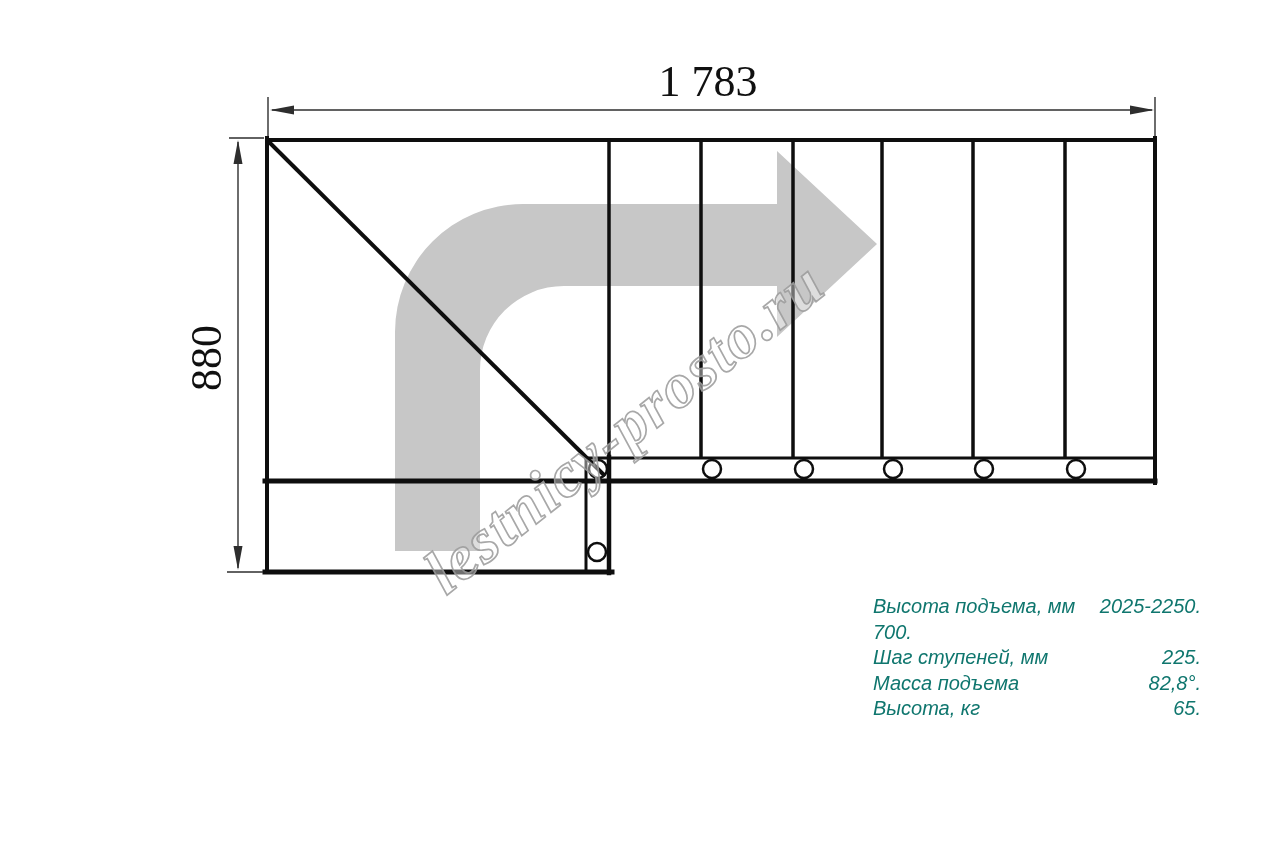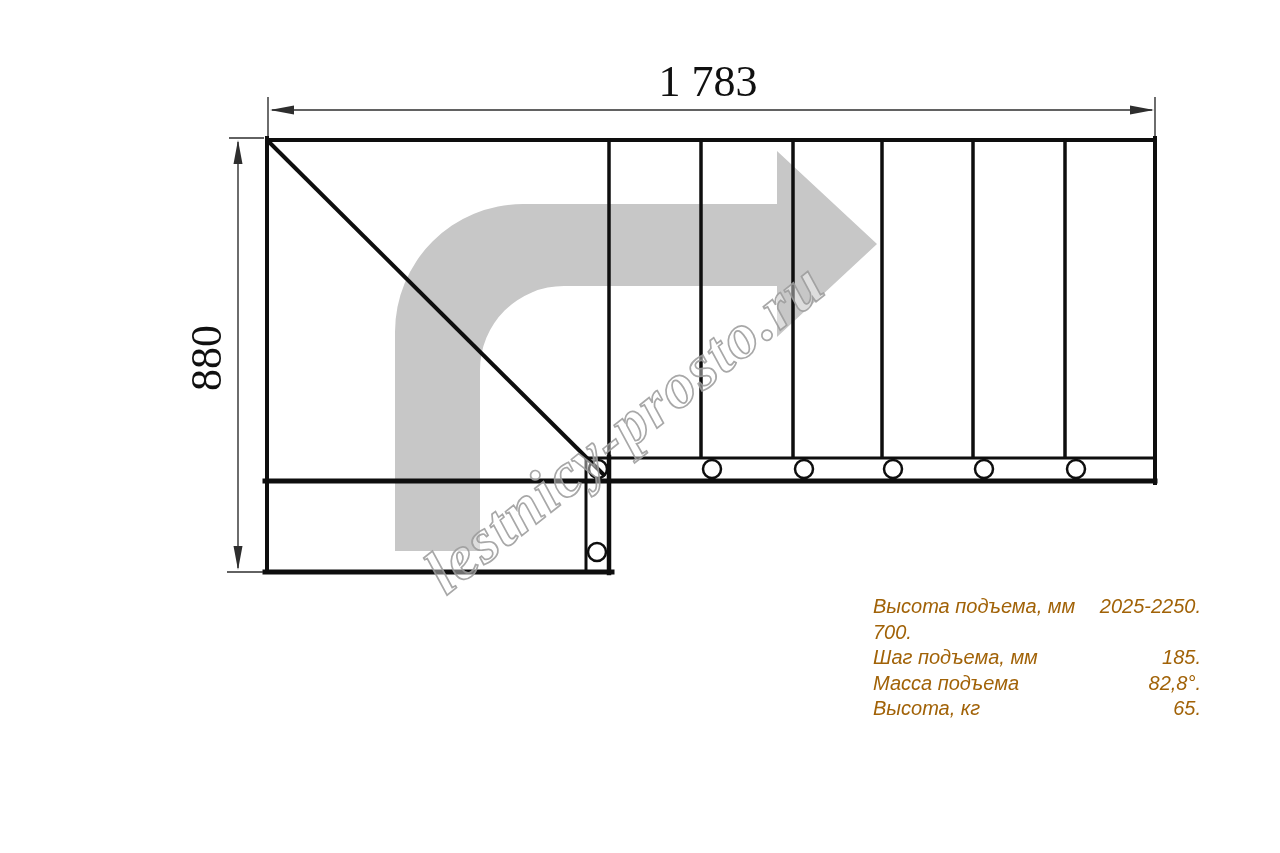--- a/index.html
+++ b/index.html
@@ -35,21 +35,21 @@
     display:flex;
     flex-direction:column;
   }
   .spec-row{
     display:flex;
     justify-content:space-between;
     align-items:baseline;
     line-height:25.5px;
     font-size:20px;
     font-style:italic;
-    color:#a16207;
+    color:#0f766e;
     white-space:nowrap;
   }
   .spec-row .val{}
 </style>
 </head>
 <body>
 
 <div class="canvas">
 
   <svg class="plan-svg" width="1280" height="853" viewBox="0 0 1280 853">
@@ -112,22 +112,22 @@
 
   <div class="specs">
     <div class="spec-row">
       <span class="lbl">Высота подъема, мм</span>
       <span class="val">2025-2250.</span>
     </div>
     <div class="spec-row">
       <span class="val">700.</span>
     </div>
     <div class="spec-row">
-      <span class="lbl">Шаг подъема, мм</span>
-      <span class="val">185.</span>
+      <span class="lbl">Шаг ступеней, мм</span>
+      <span class="val">225.</span>
     </div>
     <div class="spec-row">
       <span class="lbl">Масса подъема</span>
       <span class="val">82,8°.</span>
     </div>
     <div class="spec-row">
       <span class="lbl">Высота, кг</span>
       <span class="val">65.</span>
     </div>
   </div>

